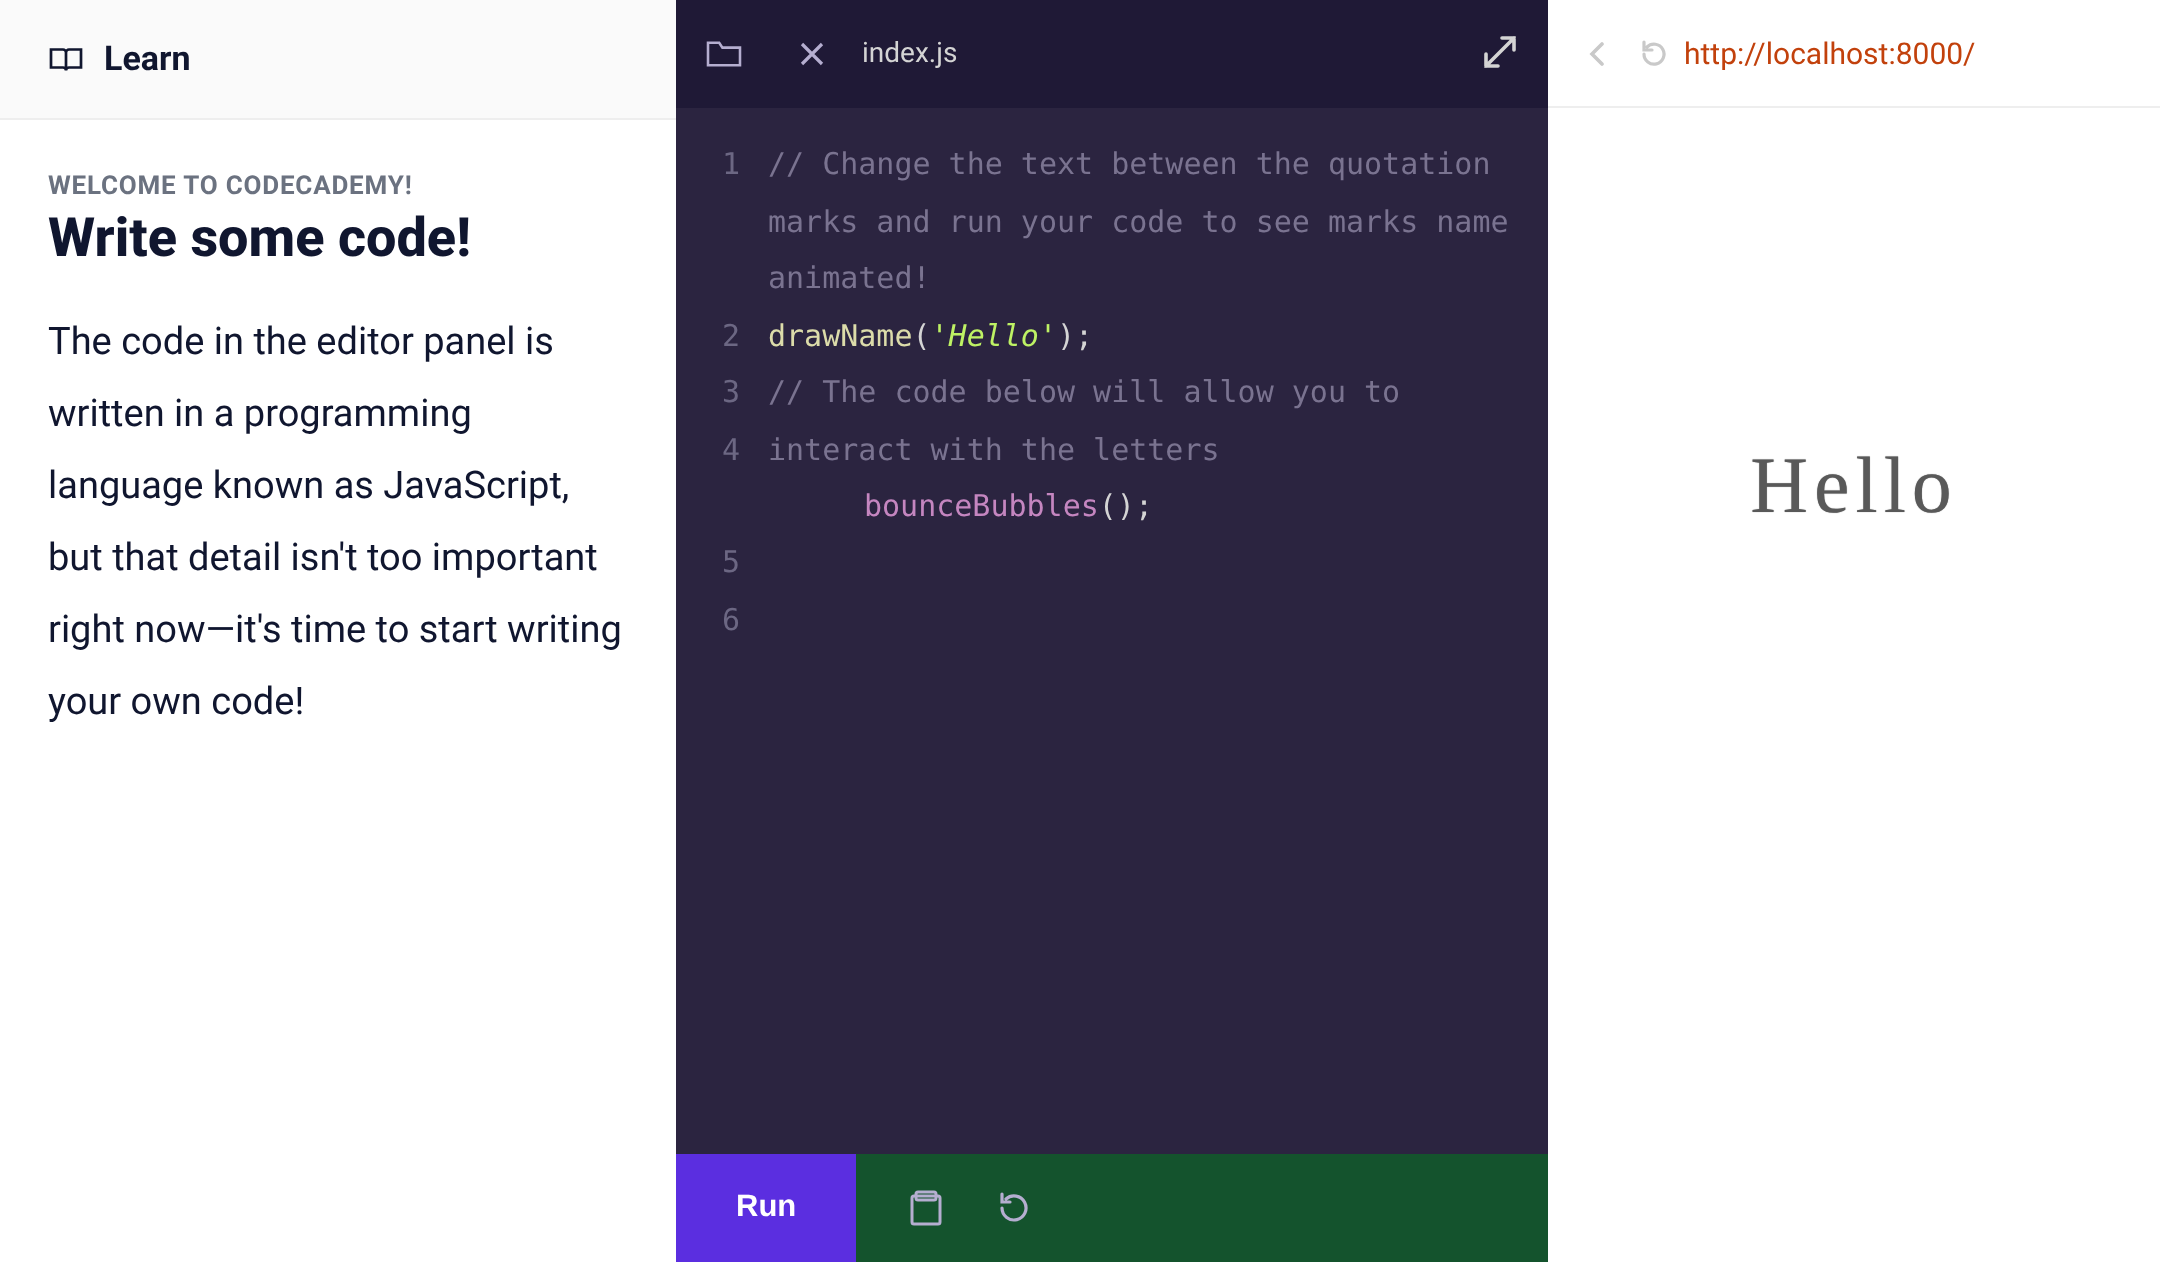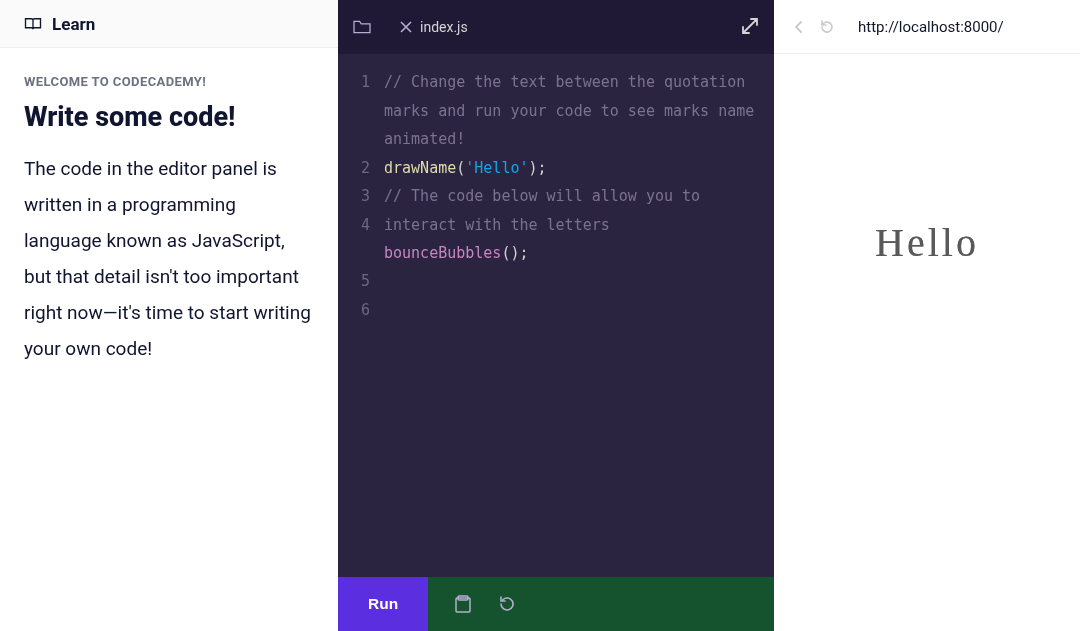--- a/index.html
+++ b/index.html
@@ -1,48 +1,48 @@
 <!DOCTYPE html>
 <html><head>
   <meta charset="utf-8">
   <style>
     * { margin: 0; padding: 0; box-sizing: border-box; }
     body { font-family: -apple-system, BlinkMacSystemFont, 'Segoe UI', Roboto, sans-serif; width: 1080px; height: 631px; overflow: hidden; display: flex; }
     
     .left-panel { width: 338px; background: #fff; display: flex; flex-direction: column; }
-    .left-header { height: 48px; display: flex; align-items: center; padding: 4px 24px; border-bottom: 1px solid #eee; background: #fafafa; }
+    .left-header { height: 60px; display: flex; align-items: center; padding: 4px 24px; border-bottom: 1px solid #eee; background: #fafafa; }
     .book-icon { width: 18px; height: 14px; margin-right: 10px; }
     .learn-label { font-weight: 700; font-size: 17px; color: #10162F; }
     .left-content { padding: 26px 24px; overflow: hidden; }
-    .welcome { color: #6b7280; font-size: 13px; font-weight: 700; letter-spacing: 0.4px; margin-bottom: 12px; }
+    .welcome { color: #6b7280; font-size: 13px; font-weight: 700; letter-spacing: 0.4px; margin-bottom: 2px; }
     .title { font-size: 27px; font-weight: 800; color: #10162F; margin-bottom: 18px; }
     .para { font-size: 19px; color: #10162F; line-height: 1.9; margin-bottom: 20px; }
     
     .editor-panel { width: 436px; background: #2b2440; display: flex; flex-direction: column; position: relative; }
     .editor-header { height: 54px; display: flex; align-items: center; padding: 0 14px; background: #1f1936; position: relative; }
     .folder-icon { width: 20px; height: 16px; margin-right: 18px; }
-    .tab { display: flex; align-items: center; color: #d4d4d4; font-size: 14px; padding: 6px 10px; }
+    .tab { display: flex; align-items: center; color: #d4d4d4; font-size: 14px; padding: 6px 10px; gap: 11px; }
     .tab-close { width: 12px; height: 12px; margin-right: 8px; }
     .expand-icon { position: absolute; right: 14px; top: 16px; width: 20px; height: 20px; }
     .code-area { flex: 1; display: flex; padding: 14px 0 0 0; font-family: 'Menlo','Consolas',monospace; font-size: 15px; line-height: 1.9; }
     .gutter { width: 46px; text-align: right; color: #6c6783; padding-right: 14px; user-select: none; }
     .code-body { flex: 1; padding-right: 14px; }
     .cm { color: #7a7390; }
     .fn { color: #dcdcaa; }
-    .fn2 { color: #c586c0; }
-    .str { color: #0ea5e9; }
+    .fn2 { color: #c586c0; margin-left: 48px; }
+    .str { color: #bef264; font-style: italic; }
     .pn { color: #d4d4d4; }
     .run-bar { height: 54px; display: flex; align-items: center; background: #14532d; }
     .run-btn { background: #5b2ee0; color: #fff; border: none; height: 100%; padding: 0 30px; font-size: 15.5px; font-weight: 700; cursor: pointer; }
     .bar-icon { width: 18px; height: 18px; margin-left: 26px; }
     
     .preview-panel { flex: 1; background: #fff; display: flex; flex-direction: column; }
     .preview-header { height: 54px; display: flex; align-items: center; border-bottom: 1px solid #eee; padding: 0 12px; gap: 2px; }
     .nav-icon { width: 26px; height: 26px; display:flex; align-items:center; justify-content:center; }
-    .url { margin-left: 16px; font-size: 15px; color: #0f172a; }
+    .url { margin-left: 0; font-size: 15px; color: #c2410c; }
     .preview-body { flex: 1; display: flex; align-items: center; justify-content: center; padding-bottom: 200px; }
     .hello { font-family: Georgia, serif; font-size: 40px; color: #555; letter-spacing: 3px; text-shadow: 0 0 0.5px #888; filter: contrast(0.9); }
     
     svg { display: block; }
   </style>
 </head>
 <body>
 
 <div class="left-panel">
   <div class="left-header">

